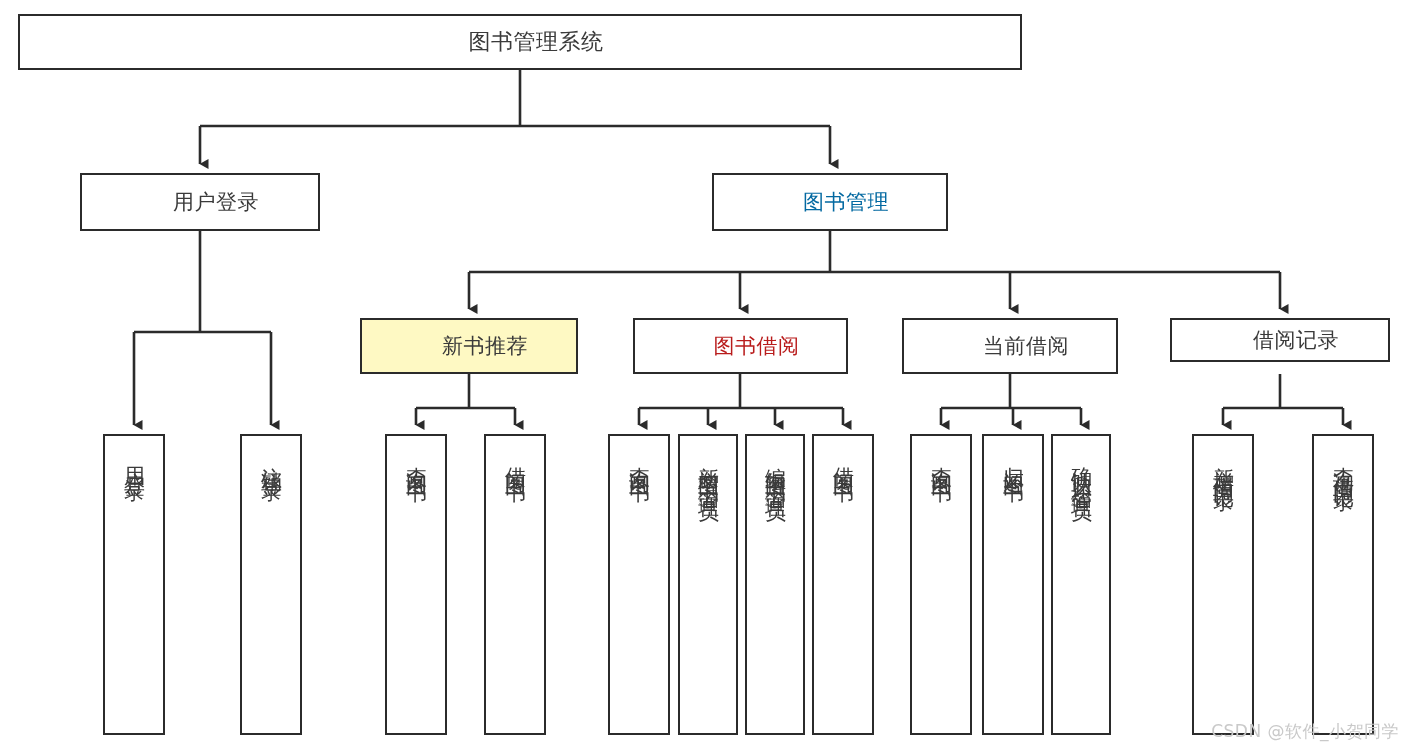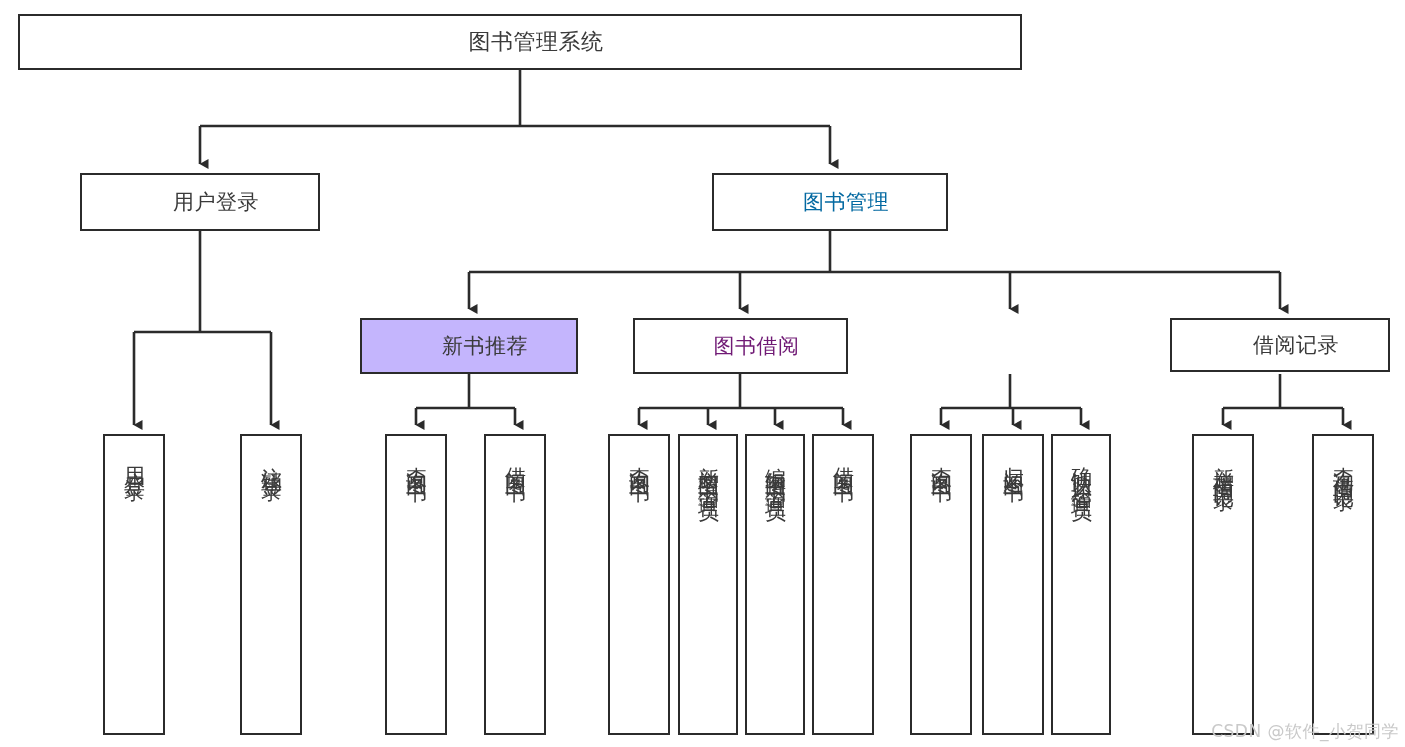--- a/index.html
+++ b/index.html
@@ -125,23 +125,24 @@
       <path d="M 1223 408 L 1223 425" marker-end="url(#arrowhead)"></path>
       <path d="M 1343 408 L 1343 425" marker-end="url(#arrowhead)"></path>
     </g>
   </svg>
 
   <div class="node h root" id="node-root" style="left: 18px; top: 14px; width: 1004px; height: 56px; border-color: rgb(43, 43, 43); color: rgb(58, 58, 58); background: rgb(255, 255, 255);">图书管理系统</div>
 
   <div class="node h" style="left: 80px; top: 173px; width: 240px; height: 58px; border-color: rgb(43, 43, 43); color: rgb(58, 58, 58); background: rgb(255, 255, 255);">用户登录</div>
   <div class="node h" style="left: 712px; top: 173px; width: 236px; height: 58px; border-color: rgb(43, 43, 43); color: #0369a1; background: rgb(255, 255, 255);">图书管理</div>
 
-  <div class="node h" style="left: 360px; top: 318px; width: 218px; height: 56px; border-color: rgb(43, 43, 43); color: rgb(58, 58, 58); background: #c4b5fd;">新书推荐</div>
-  <div class="node h" style="left: 633px; top: 318px; width: 215px; height: 56px; border-color: rgb(43, 43, 43); color: #701a75; background: rgb(255, 255, 255);">图书借阅</div>
-  <div class="node h" style="left: 1170px; top: 318px; width: 220px; height: 54px; border-color: rgb(43, 43, 43); color: rgb(58, 58, 58); background: rgb(255, 255, 255);">借阅记录</div>
+  <div class="node h" style="left: 360px; top: 318px; width: 218px; height: 56px; border-color: rgb(43, 43, 43); color: rgb(58, 58, 58); background: #fef9c3;">新书推荐</div>
+  <div class="node h" style="left: 633px; top: 318px; width: 215px; height: 56px; border-color: rgb(43, 43, 43); color: #b91c1c; background: rgb(255, 255, 255);">图书借阅</div>
+  <div class="node h" style="left: 902px; top: 318px; width: 216px; height: 56px; border-color: rgb(43, 43, 43); color: rgb(58, 58, 58); background: rgb(255, 255, 255);">当前借阅</div>
+  <div class="node h" style="left: 1170px; top: 318px; width: 220px; height: 44px; border-color: rgb(43, 43, 43); color: rgb(58, 58, 58); background: rgb(255, 255, 255);">借阅记录</div>
 
   <div class="node v" style="left: 103px; top: 434px; width: 62px; height: 301px; border-color: rgb(43, 43, 43); color: rgb(58, 58, 58); background: rgb(255, 255, 255);">
     <span class="vlabel">用户登录</span>
   </div>
   <div class="node v" style="left: 240px; top: 434px; width: 62px; height: 301px; border-color: rgb(43, 43, 43); color: rgb(58, 58, 58); background: rgb(255, 255, 255);">
     <span class="vlabel">注销登录</span>
   </div>
   <div class="node v" style="left: 385px; top: 434px; width: 62px; height: 301px; border-color: rgb(43, 43, 43); color: rgb(58, 58, 58); background: rgb(255, 255, 255);">
     <span class="vlabel">查询图书</span>
   </div>

